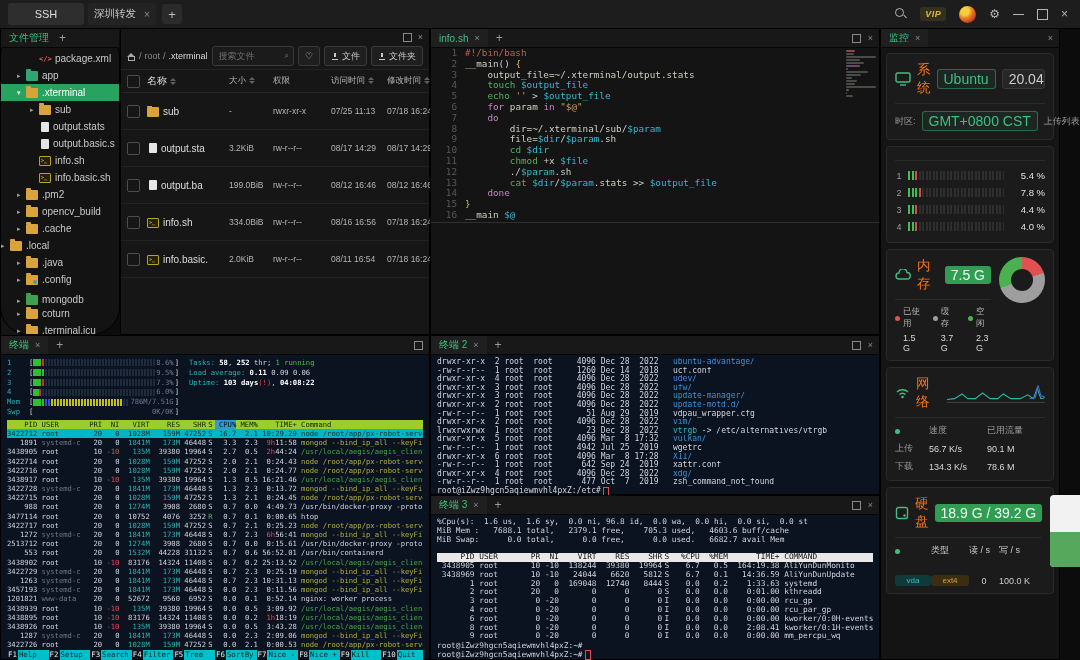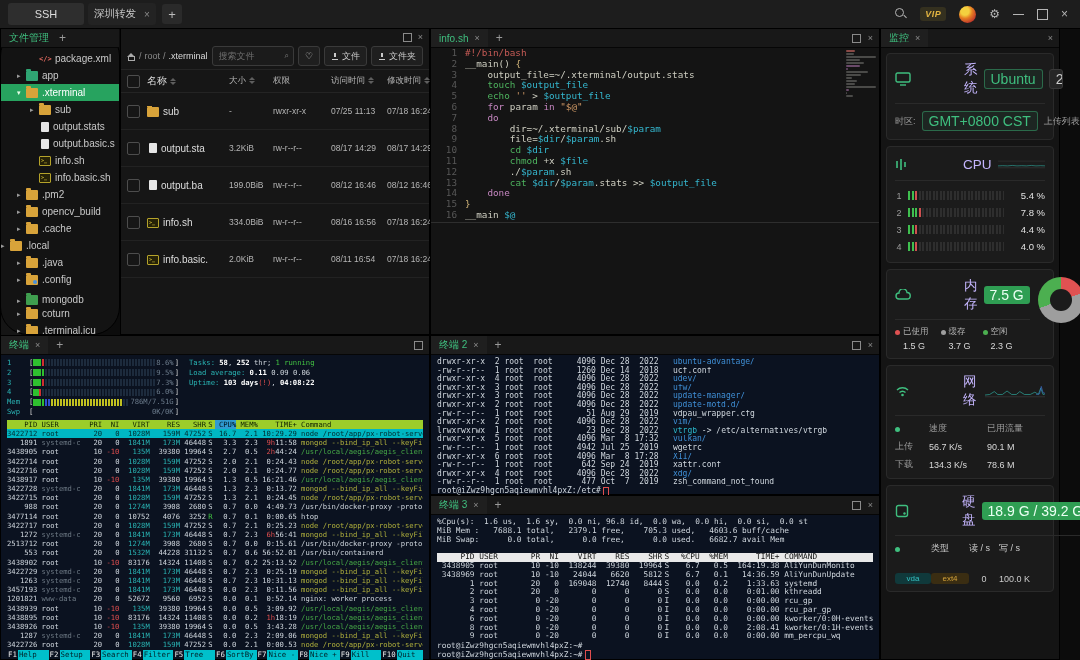--- a/index.html
+++ b/index.html
@@ -105,21 +105,21 @@
   .sh-var{color:#35b8d0;} .sh-str{color:#d19a66;} .sh-brace{color:#d7ba7d;}
   .hline{border-top:1px solid #2e2e2e;margin-top:1px;}
   .minimap{position:absolute;right:3px;top:2px;width:30px;}
   .minimap div{height:2px;margin-bottom:1px;border-radius:1px;}
 
   
   .monitor{left:880px;top:28px;width:180px;height:632px;background:#141414;}
   .mon-body{padding:5px 5px;display:flex;flex-direction:column;gap:6px;}
   .card{background:#1b1b1b;border:1px solid #2a2a2a;border-radius:4px;padding:7px 8px;}
   .card-row{display:flex;align-items:center;gap:6px;}
-  .card-title{font-size:13.5px;color:#c4b5fd;margin-left:47px;}
+  .card-title{font-size:13.5px;color:#f97316;}
   .badge{border-radius:3px;padding:1px 6px;font-size:14px;white-space:nowrap;}
   .badge-outline{border:1px solid rgba(63,191,127,.45);color:#3fbf7f;background:rgba(63,191,127,.07);}
   .badge-dark{background:#262626;border:1px solid #383838;color:#ccc;max-width:96px;overflow:hidden;text-overflow:clip;}
   .badge-green{background:#2f9e53;color:#eafff2;}
   .lab{font-size:9px;color:#9a9a9a;white-space:nowrap;}
   .divider{border-top:1px solid #2a2a2a;margin:6px 0;}
   .mon-ico{flex:none;}
   .spark{margin-left:auto;}
   .core-row{display:flex;align-items:center;gap:5px;height:17px;}
   .core-id{width:8px;font-size:9px;color:#9a9a9a;text-align:center;}
@@ -518,33 +518,20 @@
         <div class="divider"></div>
         <div class="card-row">
           <span class="lab">时区:</span>
           <span class="badge badge-outline">GMT+0800  CST</span>
           <span class="lab" style="margin-left:auto">上传列表:</span>
           <span class="badge badge-outline">103 天</span>
         </div>
       </div>
 
       <div class="card">
-        <div class="card-row">
-          <svg class="mon-ico" width="15" height="13" viewBox="0 0 15 13">
-            <line x1="2" y1="3" x2="2" y2="10" stroke="#3fbf7f" stroke-width="1.6"></line>
-            <line x1="6" y1="1" x2="6" y2="12" stroke="#3fbf7f" stroke-width="1.6"></line>
-            <line x1="10" y1="4" x2="10" y2="9" stroke="#3fbf7f" stroke-width="1.6"></line>
-          </svg>
-          <span class="card-title">CPU</span>
-          <svg class="spark" width="100" height="20" viewBox="0 0 100 20">
-            <line x1="0" y1="4" x2="100" y2="4" stroke="#3c3c3c" stroke-width="1"></line>
-            <polyline points="0,14 10,13.5 20,14 30,13 40,14 50,13.5 60,14 70,13 80,14 90,13.5 100,14" fill="none" stroke="#2fb5a8" stroke-width="1.2"></polyline>
-            <line x1="0" y1="18" x2="100" y2="18" stroke="#444" stroke-width="1"></line>
-          </svg>
-        </div>
         <div class="divider"></div>
         <div>
             <div class="core-row">
               <span class="core-id">1</span>
               <span class="ticks">
                 <span class="tick g"></span>
                 <span class="tick g"></span>
                 <span class="tick r"></span>
                 <span class="tick"></span>
                 <span class="tick"></span>

